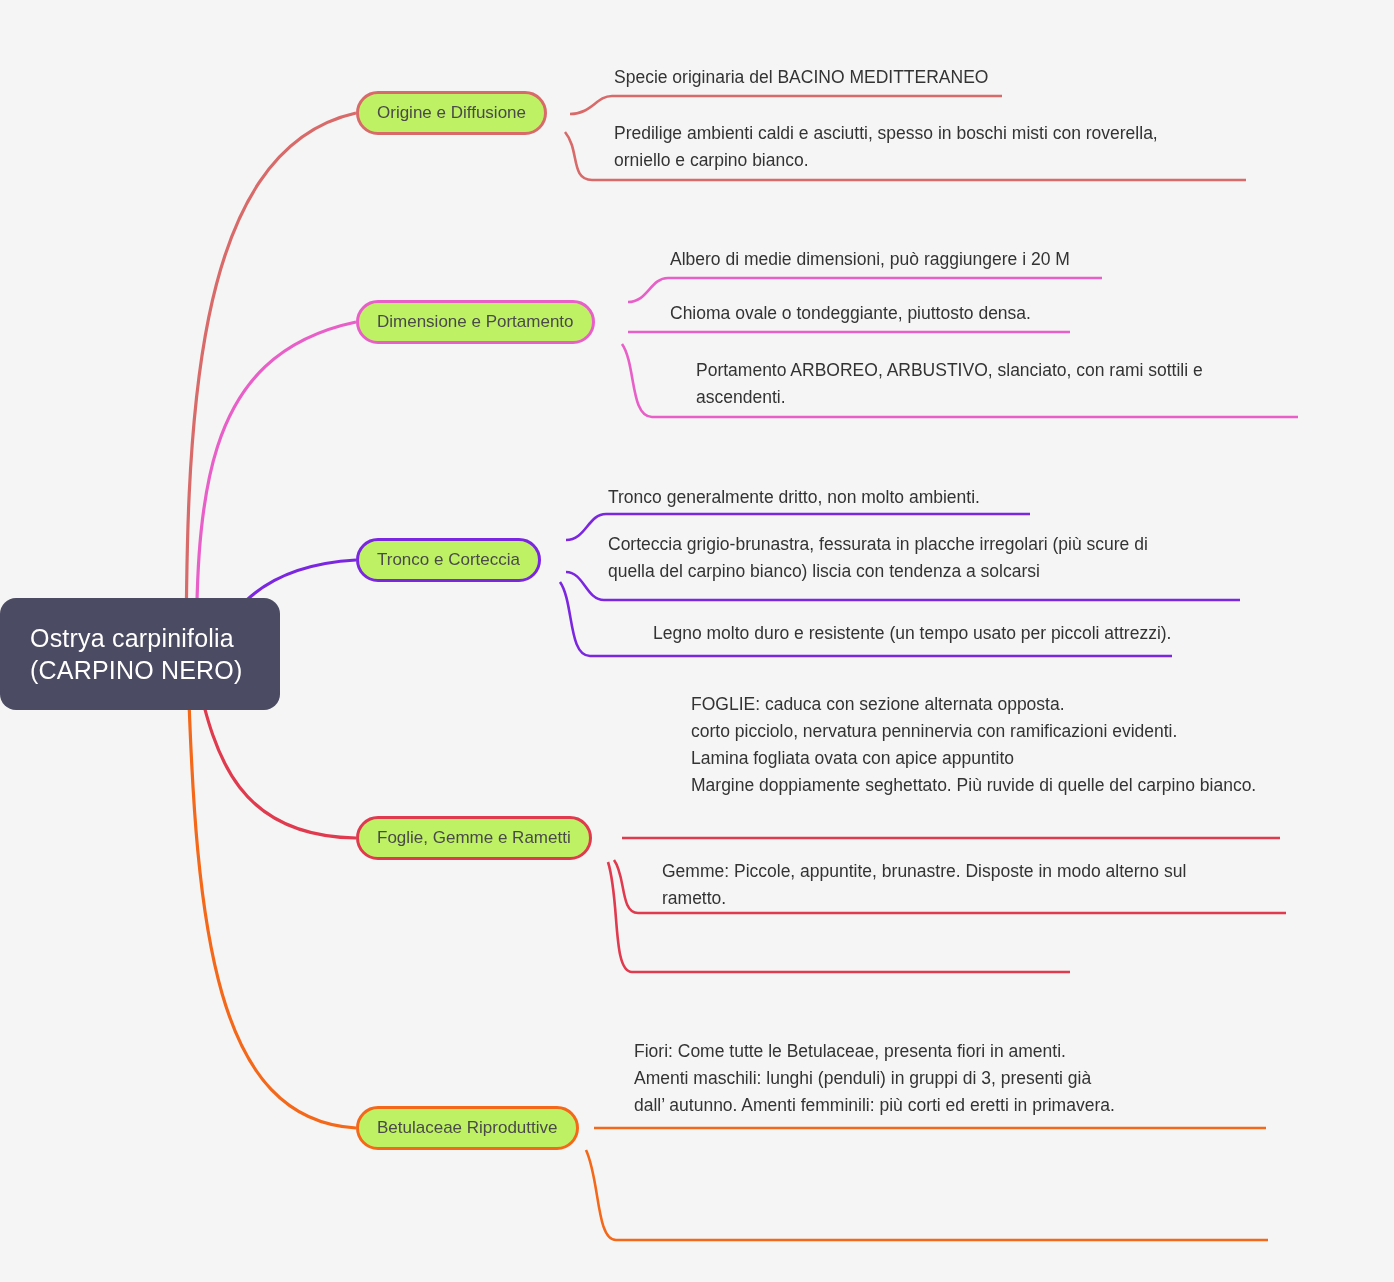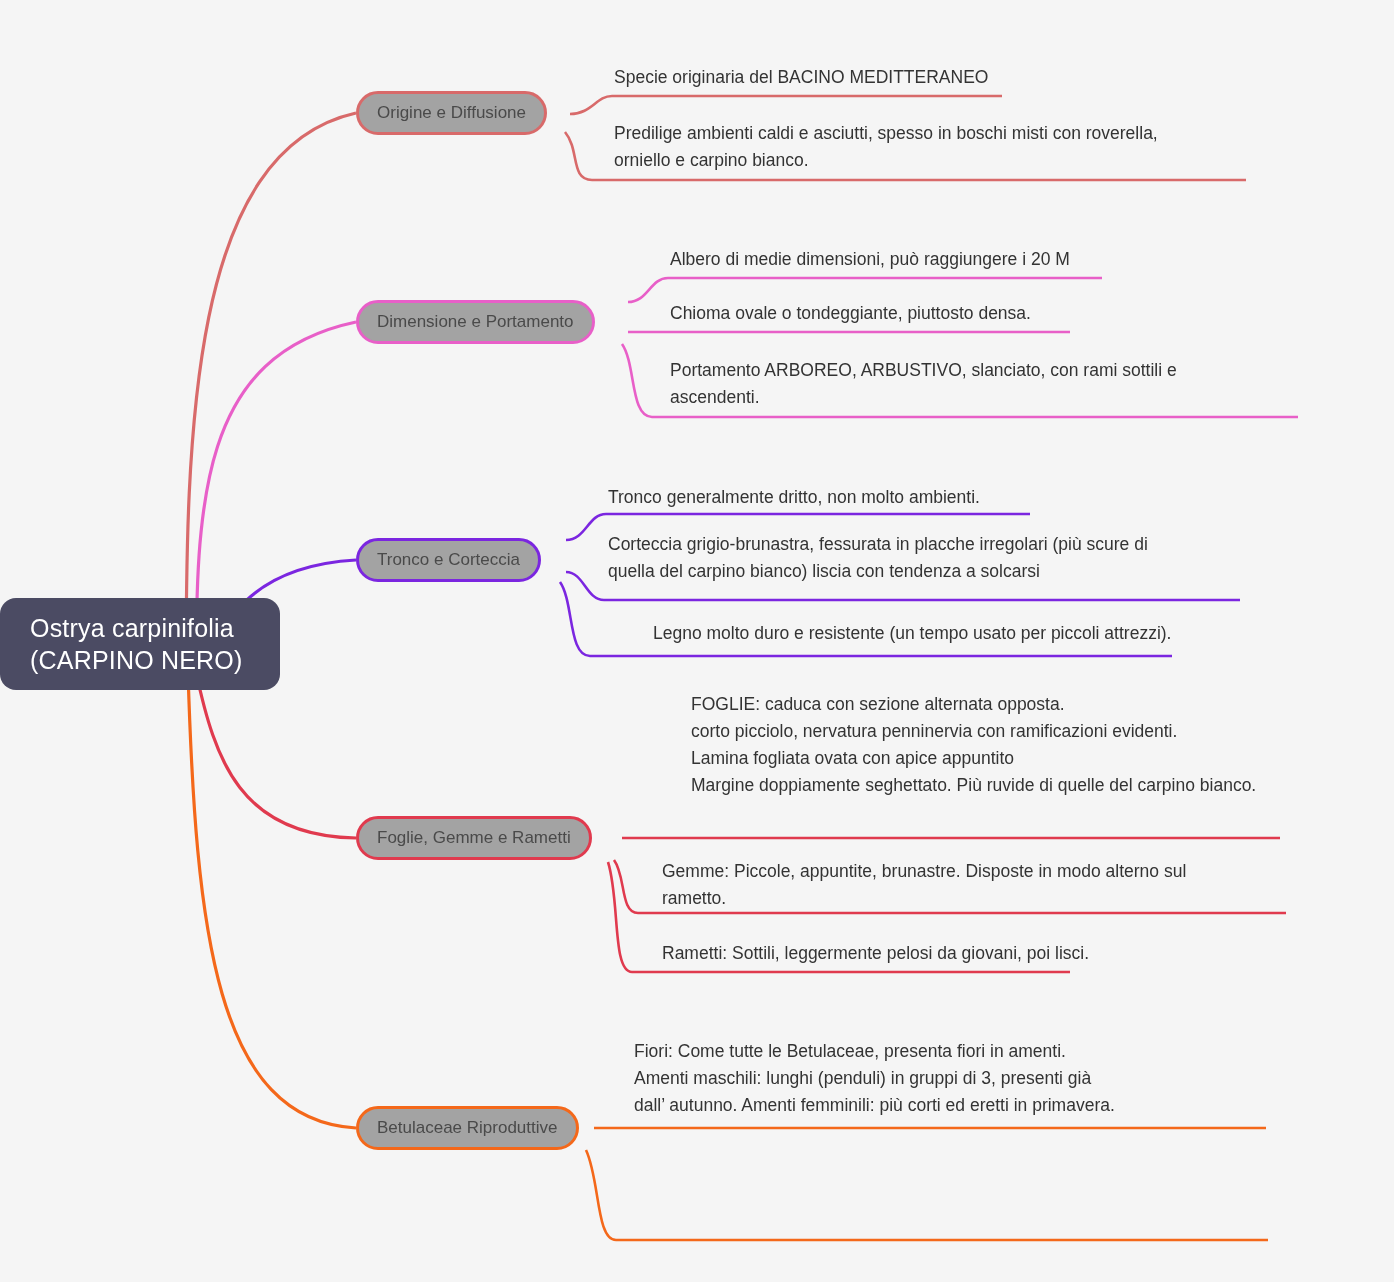--- a/index.html
+++ b/index.html
@@ -31,41 +31,41 @@
     height: 1282px;
     pointer-events: none;
   }
 
   
   .root-node {
     position: absolute;
     left: 0px;
     top: 598px;
     width: 280px;
-    height: 92px;
+    height: 112px;
     background: #4b4b63;
     border-radius: 16px;
     display: flex;
     align-items: center;
     box-sizing: border-box;
     padding: 0 0 0 30px;
     z-index: 5;
   }
   .root-label {
     color: #ffffff;
     font-size: 25px;
     line-height: 32px;
     letter-spacing: 0.2px;
     white-space: pre-line;
   }
 
   
   .branch-node {
     position: absolute;
-    background: #a3a3a3;
+    background: #bef264;
     border-style: solid;
     border-width: 3px;
     border-radius: 22px;
     height: 44px;
     display: flex;
     align-items: center;
     justify-content: center;
     box-sizing: border-box;
     padding: 0 18px;
     z-index: 5;
@@ -139,21 +139,21 @@
 
   <div class="branch-node" style="left:356px; top:300px; border-color:#e85fc8;">
     <span class="branch-label">Dimensione e Portamento</span>
   </div>
   <div class="leaf" style="left:670px; top:246px;">
     <span class="leaf-text">Albero di medie dimensioni, può raggiungere i 20 M</span>
   </div>
   <div class="leaf" style="left:670px; top:300px;">
     <span class="leaf-text">Chioma ovale o tondeggiante, piuttosto densa.</span>
   </div>
-  <div class="leaf" style="left:670px; top:357px;">
+  <div class="leaf" style="left:696px; top:357px;">
     <span class="leaf-text">Portamento ARBOREO, ARBUSTIVO, slanciato, con rami sottili e
 ascendenti.</span>
   </div>
 
   <div class="branch-node" style="left:356px; top:538px; border-color:#7b26e0;">
     <span class="branch-label">Tronco e Corteccia</span>
   </div>
   <div class="leaf" style="left:608px; top:484px;">
     <span class="leaf-text">Tronco generalmente dritto, non molto ambienti.</span>
   </div>
@@ -171,23 +171,20 @@
   <div class="leaf" style="left:662px; top:691px;margin-left:29px;">
     <span class="leaf-text">FOGLIE: caduca con sezione alternata opposta.
 corto picciolo, nervatura penninervia con ramificazioni evidenti.
 Lamina fogliata ovata con apice appuntito
 Margine doppiamente seghettato. Più ruvide di quelle del carpino bianco.</span>
   </div>
   <div class="leaf" style="left:662px; top:858px;">
     <span class="leaf-text">Gemme: Piccole, appuntite, brunastre. Disposte in modo alterno sul
 rametto.</span>
   </div>
-  <div class="leaf" style="left:662px; top:940px;">
-    <span class="leaf-text">Rametti: Sottili, leggermente pelosi da giovani, poi lisci.</span>
-  </div>
 
   <div class="branch-node" style="left:356px; top:1106px; border-color:#f4681a;">
     <span class="branch-label">Betulaceae Riproduttive</span>
   </div>
   <div class="leaf" style="left:634px; top:1038px;">
     <span class="leaf-text">Fiori: Come tutte le Betulaceae, presenta fiori in amenti.
 Amenti maschili: lunghi (penduli) in gruppi di 3, presenti già
 dall’ autunno. Amenti femminili: più corti ed eretti in primavera.</span>
   </div>
 

